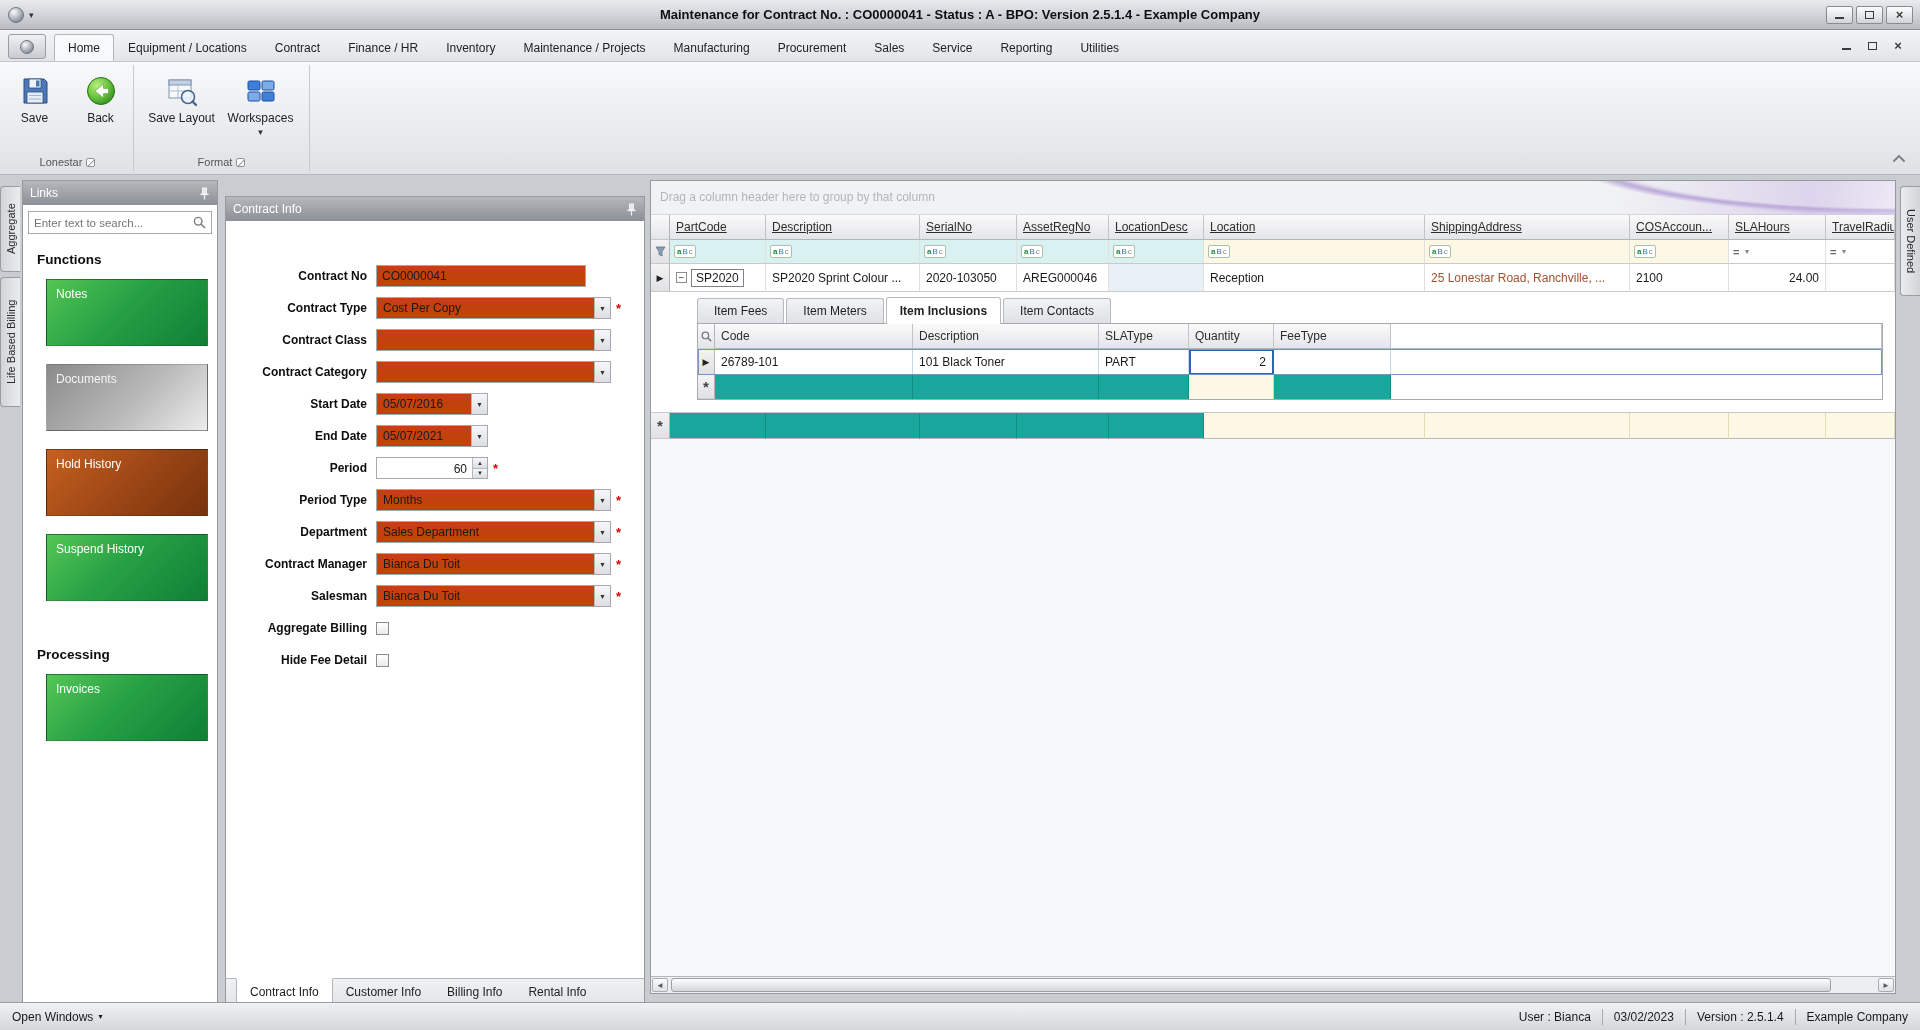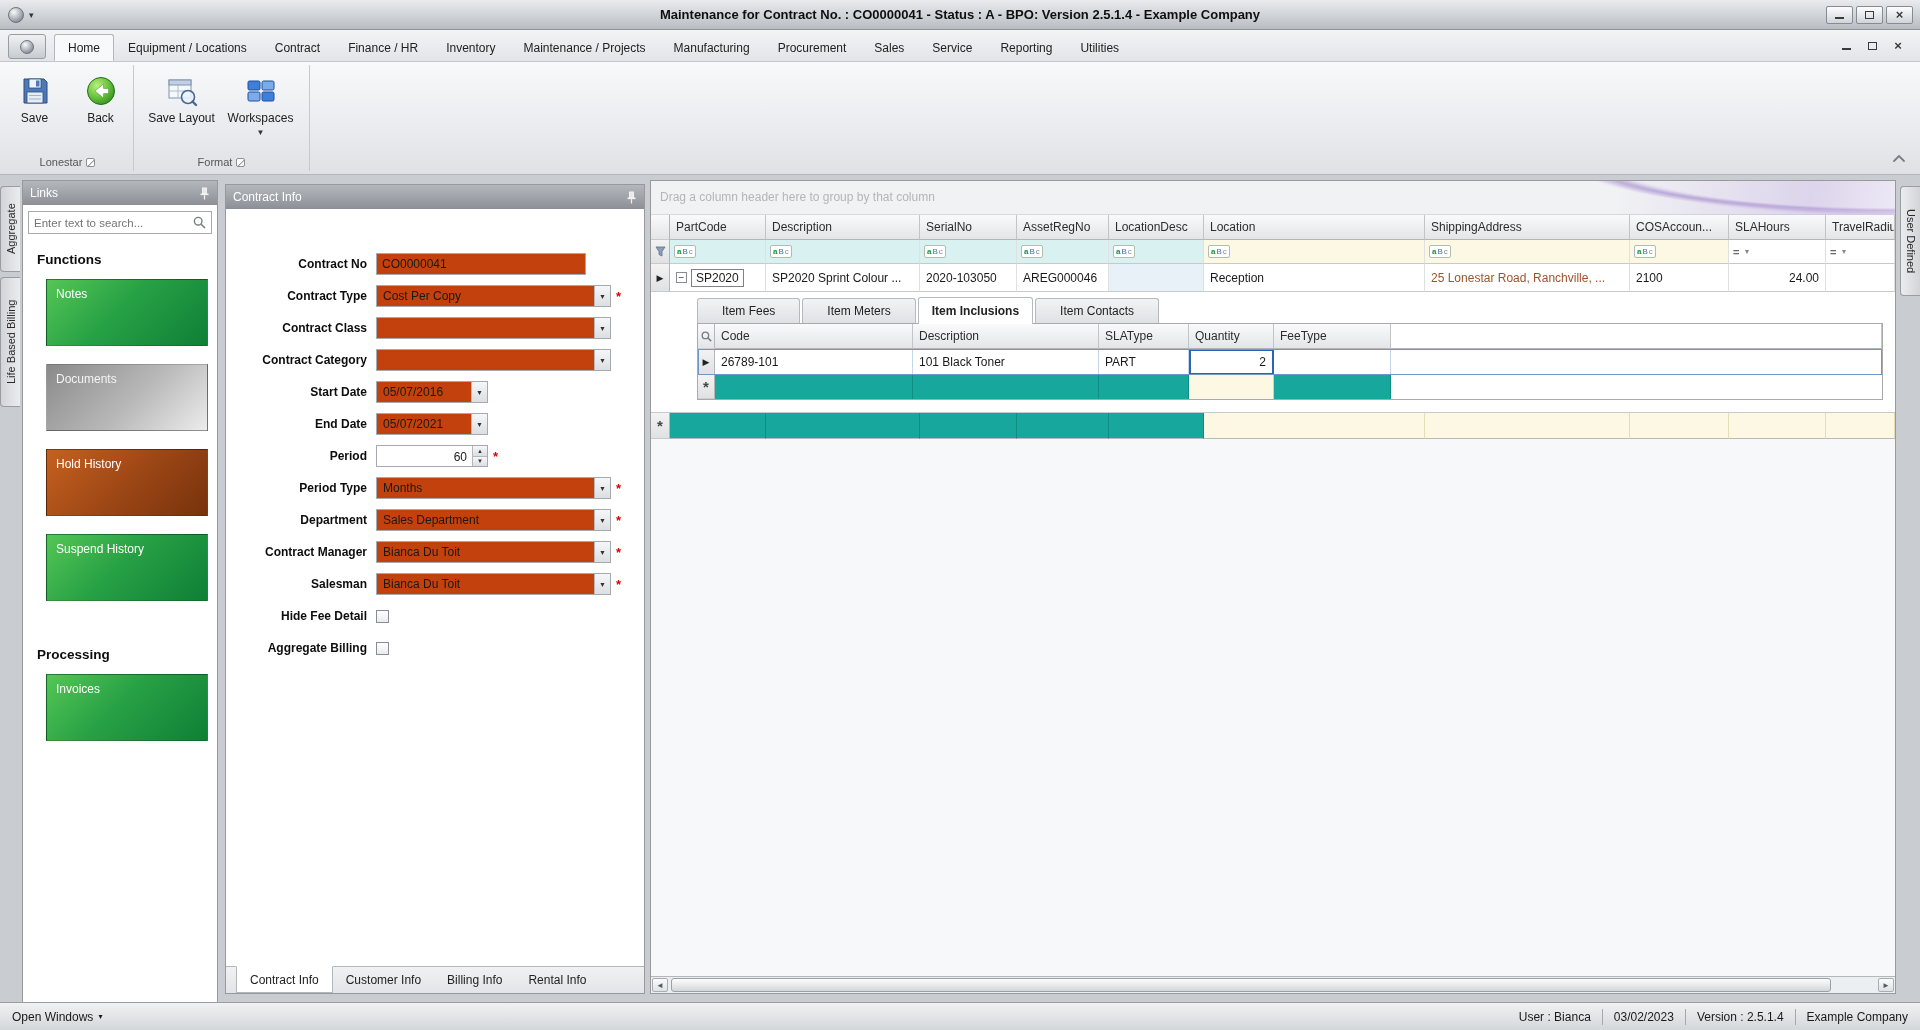--- a/index.html
+++ b/index.html
@@ -72,21 +72,21 @@
   .searchbox input { flex:1; border:none; outline:none; font-family:inherit; font-size:11.5px; color:#555; min-width:0; }
   .side-heading { margin:18px 0 12px 14px; font-weight:bold; font-size:13.5px; color:#0d0d0d; }
   .link-btns { padding-left:23px; }
   .link-btn { width:162px; height:67px; margin-bottom:18px; color:#fff; font-size:12px;
     padding:7px 9px; border:1px solid rgba(0,0,0,.28); cursor:default; }
   .lb-green  { background:linear-gradient(135deg,#55c655 0%,#27a145 45%,#0f7f36 100%); }
   .lb-gray   { background:linear-gradient(135deg,#8a8a8a 0%,#b9b9b9 55%,#ececec 100%); color:#f4f4f4; }
   .lb-orange { background:linear-gradient(135deg,#c5611f 0%,#9e4716 50%,#77320c 100%); }
 
   
-  .contract-panel { left:225px; top:184px; width:420px; height:810px; }
+  .contract-panel { left:225px; top:196px; width:420px; height:810px; }
   .form { padding-top:42px; }
   .frow { display:flex; align-items:center; height:26px; margin-bottom:6px; }
   .flabel { width:150px; text-align:right; padding-right:9px; font-weight:bold; font-size:12px; color:#0d0d0d; white-space:nowrap; }
   .tbox, .dd { height:22px; border:1px solid #a6a9ad; background:#c2410c; display:flex; align-items:center; font-size:12px; }
   .tbox { width:210px; padding:0 5px; }
   .dd { width:235px; }
   .dd .val { flex:1; padding:0 6px; white-space:nowrap; overflow:hidden; }
   .dd-arrow { width:16px; align-self:stretch; display:flex; align-items:center; justify-content:center;
     font-size:7px; color:#333; background:linear-gradient(#f6f7f9,#dbdee2); border-left:1px solid #b4b7bb; }
   .dd.narrow { width:112px; }
@@ -118,21 +118,21 @@
   .gcell { border-right:1px solid #e0e0e0; border-bottom:1px solid #c9c9c9; display:flex; align-items:center;
     padding:0 6px; white-space:nowrap; overflow:hidden; }
   .ind { width:19px; flex:0 0 19px; background:linear-gradient(#f3f3f4,#e0e1e3); border-right:1px solid #b3b5b8;
     border-bottom:1px solid #c9c9c9; display:flex; align-items:center; justify-content:center; padding:0; }
   .c0{width:96px;flex:0 0 96px;} .c1{width:154px;flex:0 0 154px;} .c2{width:97px;flex:0 0 97px;}
   .c3{width:92px;flex:0 0 92px;} .c4{width:95px;flex:0 0 95px;} .c5{width:221px;flex:0 0 221px;}
   .c6{width:205px;flex:0 0 205px;} .c7{width:99px;flex:0 0 99px;} .c8{width:97px;flex:0 0 97px;}
   .c9{flex:1;}
   .hdr-row { height:25px; }
   .hdr-row .gcell { background:linear-gradient(#fafafb,#e4e5e7); border-right:1px solid #c3c4c6;
-    border-bottom:1px solid #b3b5b8; color:#2d2d2d; }
+    border-bottom:1px solid #b3b5b8; color:#2d2d2d;text-decoration:underline; }
   .filter-row { height:24px; }
   .filter-row .gcell { gap:4px; padding-left:4px; }
   .f-cyan { background:#d9f2f1; }
   .f-yellow { background:#fcf8e3; }
   .data-row { height:28px; background:#fff; }
   .rarrow { font-size:9px; color:#222; }
   .star { font-size:15px; font-weight:bold; color:#444; line-height:10px; }
   .expbox { width:11px; height:11px; border:1px solid #8a8d91; background:#fff; font-size:10px; line-height:9px;
     text-align:center; color:#333; margin-right:4px; flex:0 0 11px; }
   .cell-editor { border:1px solid #7d8destination89; border:1px solid #7d8289; background:#fff; padding:1px 4px; }
@@ -142,21 +142,21 @@
 
   .abc { display:inline-flex; align-items:center; height:13px; border:1px solid #aebfae; background:#fff;
     padding:0 2px; font-size:8px; line-height:10px; border-radius:2px; gap:1px; }
   .abc .la{ color:#1f8f3a; font-weight:bold; } .abc .lb{ color:#3a6fc4; } .abc .lc{ color:#888; }
   .eq { color:#666; font-weight:bold; font-size:11px; }
   .tinycaret { font-size:7px; color:#888; }
 
   
   .detail { background:#fff; padding:5px 0 12px 46px; border-bottom:1px solid #c9c9c9; }
   .dtabs { display:flex; gap:2px; align-items:flex-end; }
-  .dtab { padding:5px 24px; background:linear-gradient(#f2f3f5,#dfe1e4); border:1px solid #b7b9bc;
+  .dtab { padding:5px 16px; background:linear-gradient(#f2f3f5,#dfe1e4); border:1px solid #b7b9bc;
     border-bottom:none; border-radius:3px 3px 0 0; font-size:12px; color:#222; cursor:default; }
   .dtab.active { background:#fff; font-weight:bold; padding:6px 13px; margin-bottom:-1px; position:relative; z-index:2; }
   .dgrid { width:1186px; border:1px solid #a7a9ac; background:#fff; position:relative; z-index:1; }
   .dind { width:17px; flex:0 0 17px; background:linear-gradient(#f3f3f4,#e0e1e3); border-right:1px solid #b3b5b8;
     border-bottom:1px solid #cfcfcf; display:flex; align-items:center; justify-content:center; }
   .d0{width:198px;flex:0 0 198px;} .d1{width:186px;flex:0 0 186px;} .d2{width:90px;flex:0 0 90px;}
   .d3{width:85px;flex:0 0 85px;} .d4{width:117px;flex:0 0 117px;} .dfill{flex:1; border-right:none;}
   .dhdr { height:25px; }
   .dhdr .gcell { background:linear-gradient(#fafafb,#e4e5e7); border-right:1px solid #c3c4c6;
     border-bottom:1px solid #b3b5b8; color:#2d2d2d; }
@@ -457,26 +457,26 @@
       <div class="frow">
         <span class="flabel">Salesman</span>
         <span class="dd">
           <span class="val">Bianca Du Toit</span>
           <span class="dd-arrow">▼</span>
         </span>
         <span class="req">*</span>
       </div>
 
       <div class="frow">
+        <span class="flabel">Aggregate Billing</span>
+        <span class="cb"></span>
+      </div>
+
+      <div class="frow">
         <span class="flabel">Hide Fee Detail</span>
-        <span class="cb"></span>
-      </div>
-
-      <div class="frow">
-        <span class="flabel">Aggregate Billing</span>
         <span class="cb"></span>
       </div>
 
     </div>
 
     <div class="ptabs">
       <span class="ptab active">Contract Info</span>
       <span class="ptab">Customer Info</span>
       <span class="ptab">Billing Info</span>
       <span class="ptab">Rental Info</span>

